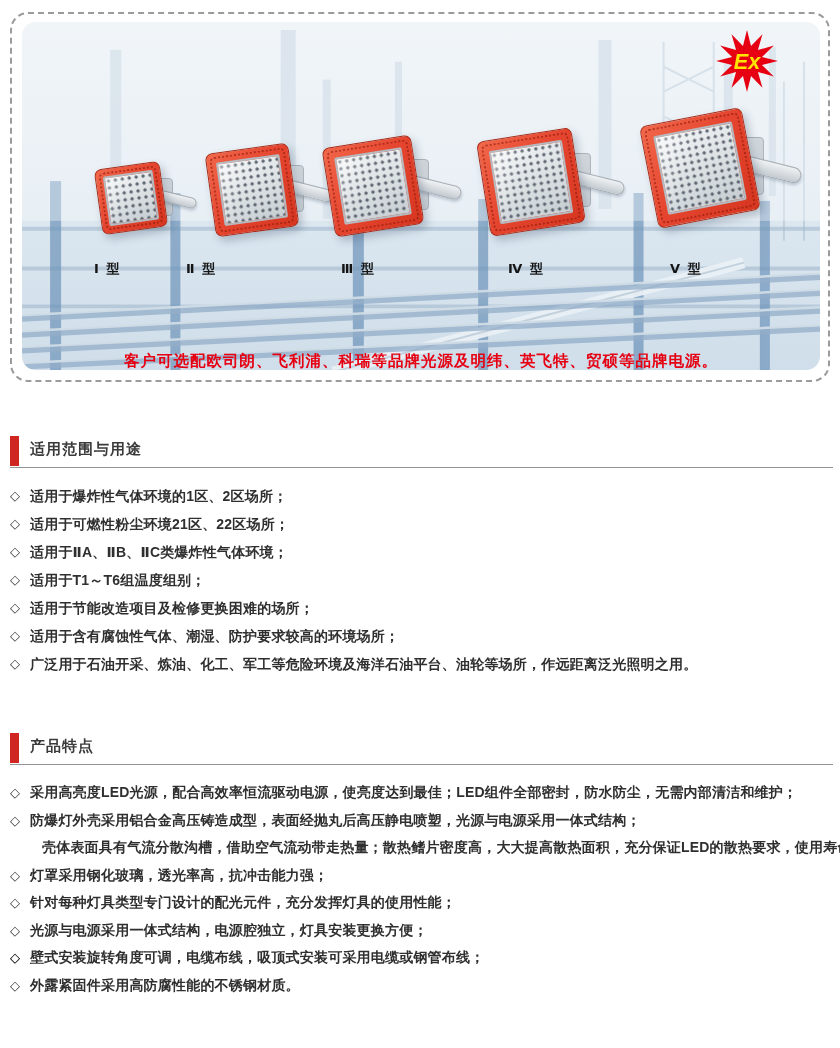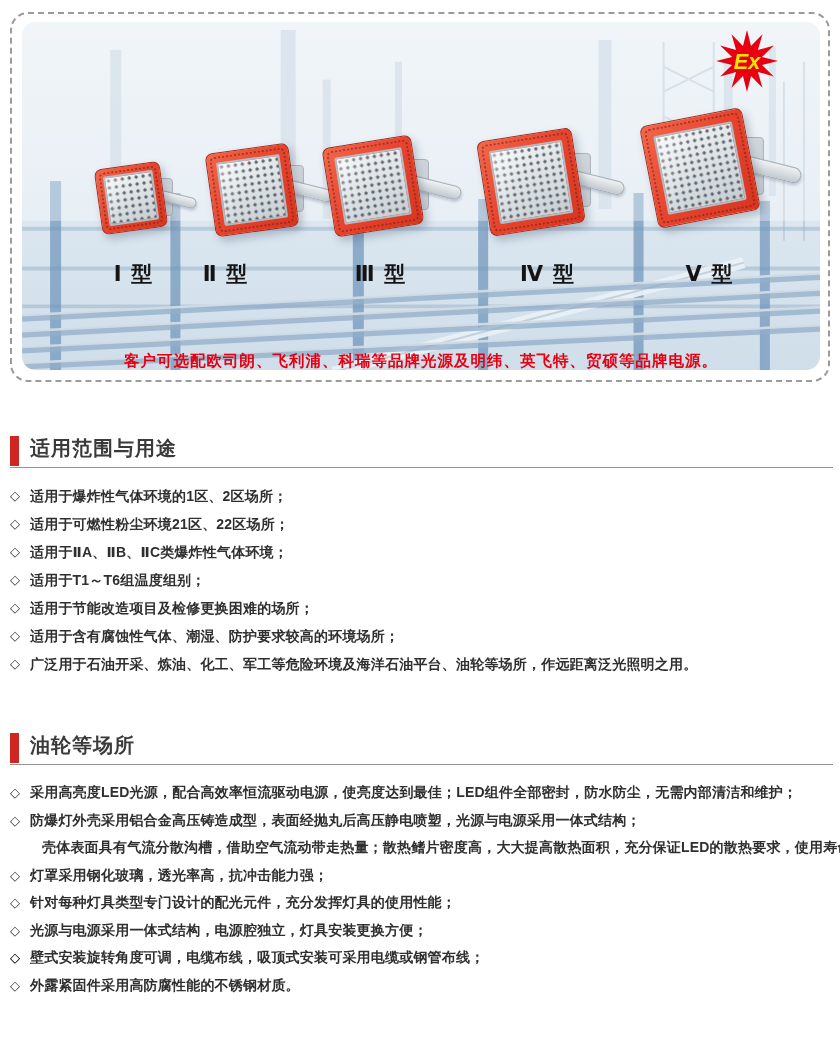--- a/index.html
+++ b/index.html
@@ -62,22 +62,22 @@
       linear-gradient(160deg,#f3f5f6 0%,#dadfe2 55%,#c6cdd1 100%);
     border:2px solid #b4babf;
     border-radius:2px;
   }
   .lamp .panel::after{
     content:"";position:absolute;inset:0;
     background:linear-gradient(115deg,rgba(255,255,255,.45) 0%,rgba(255,255,255,0) 38%);
   }
   .model-label{
     position:absolute;top:238px;width:80px;margin-left:-40px;
-    text-align:center;
-    font-size:21px;font-weight:700;color:#141414;
+    text-align:left;
+    font-size:13px;font-weight:700;color:#141414;
     letter-spacing:2px;white-space:nowrap;
   }
   .hero-caption{
     position:absolute;left:0;right:0;top:312px;
     text-align:center;
     font-size:15.5px;font-weight:700;
     letter-spacing:1px;
     white-space:nowrap;
     margin-top:17px;
   }
@@ -90,21 +90,21 @@
     position:relative;
     border-bottom:1px solid #949494;
     padding:0 0 5px 20px;
     height:27px;
   }
   .red-bar{
     position:absolute;left:0;top:1px;width:9px;height:30px;
     display:inline-block;
   }
   .section-header h2{
-    margin:0;font-size:20px;font-weight:700;color:#3a3a3a;
+    margin:0;font-size:15px;font-weight:700;color:#3a3a3a;
     letter-spacing:1px;line-height:27px;
   }
   ul.bullet-list{list-style:none;margin:14px 0 0 0;padding:0;}
   ul.bullet-list li{
     position:relative;
     padding-left:20px;
     font-size:14px;font-weight:600;color:#2f2f2f;
     white-space:nowrap;
     letter-spacing:0.2px;
   }
@@ -246,21 +246,21 @@
     <li><span class="diamond">◇</span><span>适用于T1～T6组温度组别；</span></li>
     <li><span class="diamond">◇</span><span>适用于节能改造项目及检修更换困难的场所；</span></li>
     <li><span class="diamond">◇</span><span>适用于含有腐蚀性气体、潮湿、防护要求较高的环境场所；</span></li>
     <li><span class="diamond">◇</span><span>广泛用于石油开采、炼油、化工、军工等危险环境及海洋石油平台、油轮等场所，作远距离泛光照明之用。</span></li>
   </ul>
 </section>
 
 <section class="content-section second">
   <div class="section-header">
     <span class="red-bar" style="background:#cf2621"></span>
-    <h2>油轮等场所</h2>
+    <h2>产品特点</h2>
   </div>
   <ul class="bullet-list list-2">
     <li><span class="diamond">◇</span><span>采用高亮度LED光源，配合高效率恒流驱动电源，使亮度达到最佳；LED组件全部密封，防水防尘，无需内部清洁和维护；</span></li>
     <li><span class="diamond">◇</span><span>防爆灯外壳采用铝合金高压铸造成型，表面经抛丸后高压静电喷塑，光源与电源采用一体式结构；</span></li>
     <li class="cont"><span>壳体表面具有气流分散沟槽，借助空气流动带走热量；散热鳍片密度高，大大提高散热面积，充分保证LED的散热要求，使用寿命更长。</span></li>
     <li><span class="diamond">◇</span><span>灯罩采用钢化玻璃，透光率高，抗冲击能力强；</span></li>
     <li><span class="diamond">◇</span><span>针对每种灯具类型专门设计的配光元件，充分发挥灯具的使用性能；</span></li>
     <li><span class="diamond">◇</span><span>光源与电源采用一体式结构，电源腔独立，灯具安装更换方便；</span></li>
     <li><span class="diamond">◇</span></li>
     <li><span class="diamond">◇</span><span>壁式安装旋转角度可调，电缆布线，吸顶式安装可采用电缆或钢管布线；</span></li>

